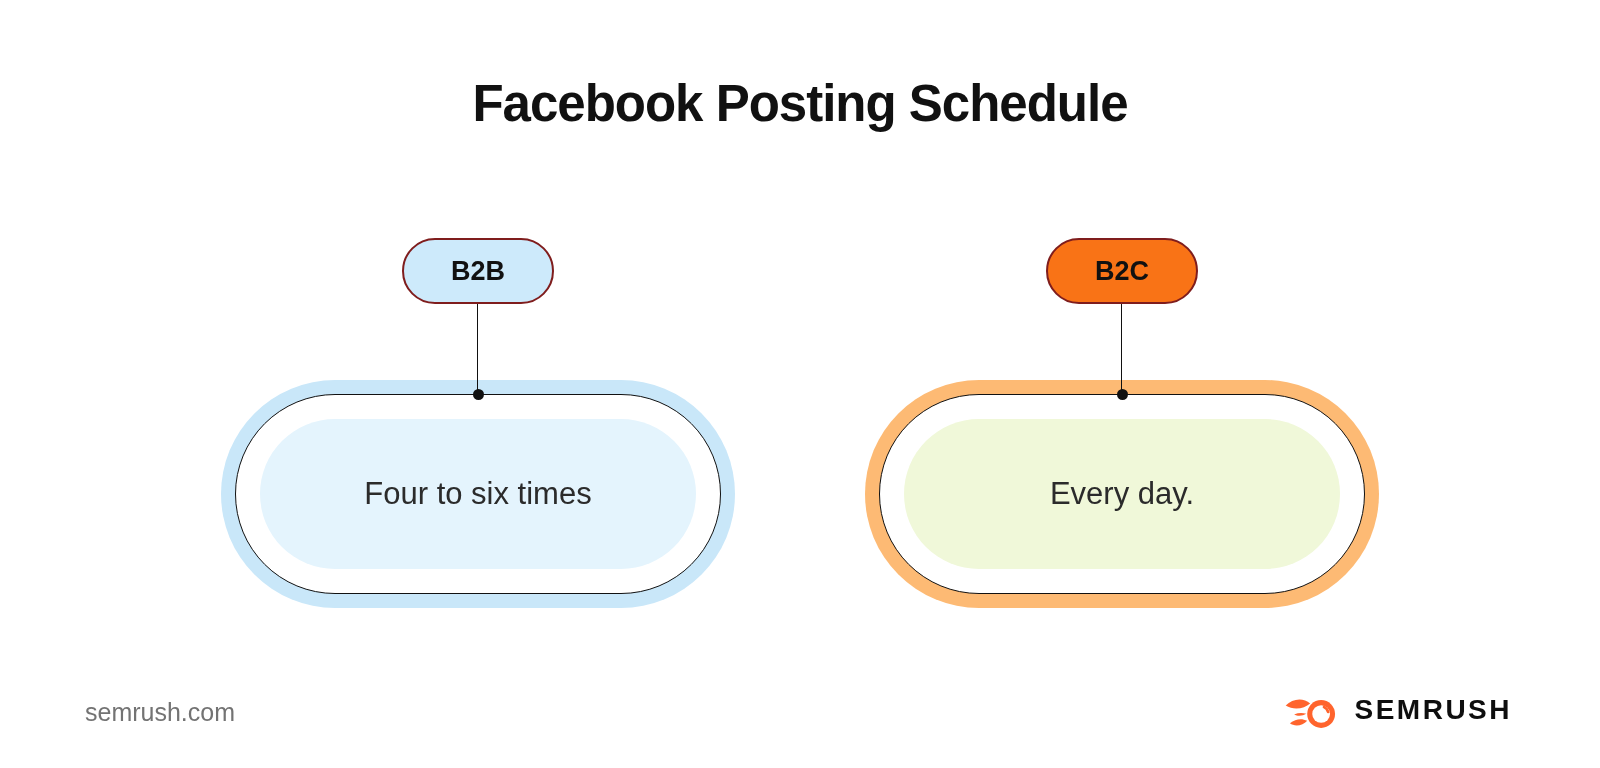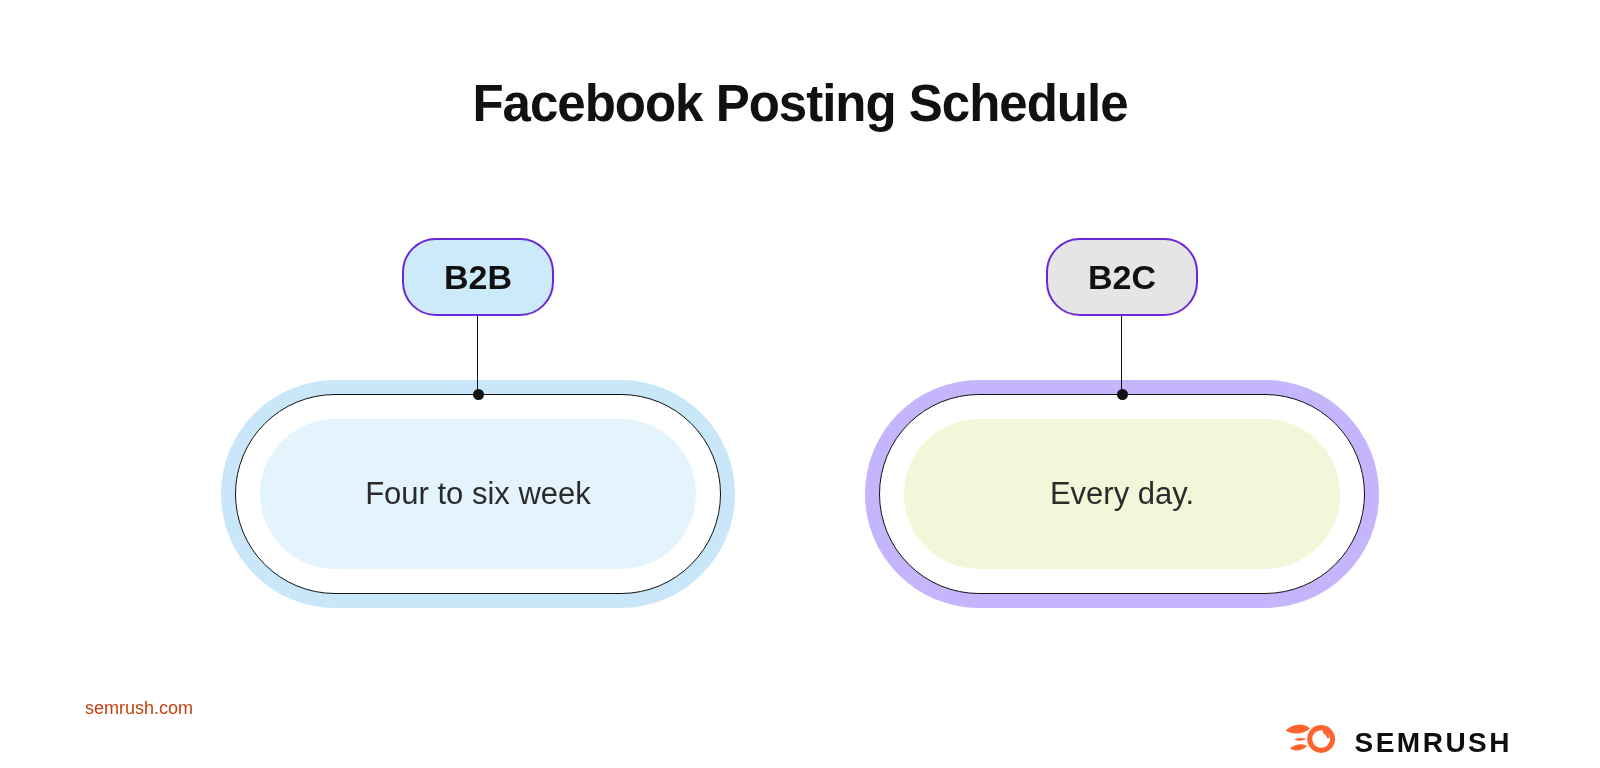--- a/index.html
+++ b/index.html
@@ -15,68 +15,68 @@
     letter-spacing:-1px; color:#111111;
   }
 
   
   .group { position:absolute; top:234px; width:514px; height:376px; }
   .group-b2b { left:221px; }
   .group-b2c { left:865px; }
 
   .tag-pill {
     position:absolute; top:4px; left:50%; transform:translateX(-50%);
-    width:152px; height:78px; box-sizing:border-box;
-    border:2px solid #6d28d9; border-radius:34px;
+    width:152px; height:66px; box-sizing:border-box;
+    border:2px solid #7f1d1d; border-radius:34px;
     display:flex; align-items:center; justify-content:center;
-    font-size:34px; font-weight:700; color:#111111; z-index:2;
+    font-size:27px; font-weight:700; color:#111111; z-index:2;
   }
   .group-b2b .tag-pill { background:#cdeafb; }
-  .group-b2c .tag-pill { background:#e5e5e5; }
+  .group-b2c .tag-pill { background:#f97316; }
 
   .connector {
     position:absolute; top:70px; left:50%; margin-left:-1px;
     width:0; height:90px; border-left:1.5px solid #111111; z-index:1;
   }
   .junction-dot {
     position:absolute; top:155px; left:50%; margin-left:-5.5px;
     width:11px; height:11px; background:#111111; border-radius:50%; z-index:3;
   }
 
   .big-box {
     position:absolute; top:146px; left:0;
     width:514px; height:228px; border-radius:114px;
   }
   .group-b2b .big-box { background:#c9e7f9; }
-  .group-b2c .big-box { background:#c4b5fd; }
+  .group-b2c .big-box { background:#fdba74; }
 
   .big-box .ring {
     position:absolute; inset:14px; background:#ffffff;
     border:1.5px solid #111111; border-radius:100px;
   }
   .big-box .fill {
     position:absolute; inset:39px; border-radius:76px;
   }
   .group-b2b .fill { background:#e4f4fd; }
   .group-b2c .fill { background:#f0f8d9; }
 
   .big-box .box-text {
     position:absolute; inset:0;
     display:flex; flex-direction:column; align-items:center; justify-content:center;
     text-align:center; font-size:31px; line-height:1.4; color:#2b2b2b;
   }
 
   
   .site-url {
     position:absolute; left:85px; top:698px;
-    font-size:18px; color:#c2410c;
+    font-size:25px; color:#737373;
   }
   .brand {
     position:absolute; right:88px; top:694px;
-    display:flex; align-items:flex-end; gap:16px;margin-top:25px;
+    display:flex; align-items:flex-start; gap:16px;
   }
   .brand svg { width:54px; height:40px; display:block; }
   .brand-wordmark {
     font-size:28px; font-weight:800; letter-spacing:2.5px; color:#0e0e0e;
   }
 </style>
 </head>
 <body>
 
 <div class="canvas">
@@ -86,21 +86,21 @@
   <div class="group group-b2b">
     <div class="connector"></div>
     <div class="tag-pill">
       <span>B2B</span>
     </div>
     <div class="junction-dot"></div>
     <div class="big-box">
       <div class="ring"></div>
       <div class="fill"></div>
       <div class="box-text">
-        <span>Four to six week</span>
+        <span>Four to six times</span>
       </div>
     </div>
   </div>
 
   <div class="group group-b2c">
     <div class="connector"></div>
     <div class="tag-pill">
       <span>B2C</span>
     </div>
     <div class="junction-dot"></div>

